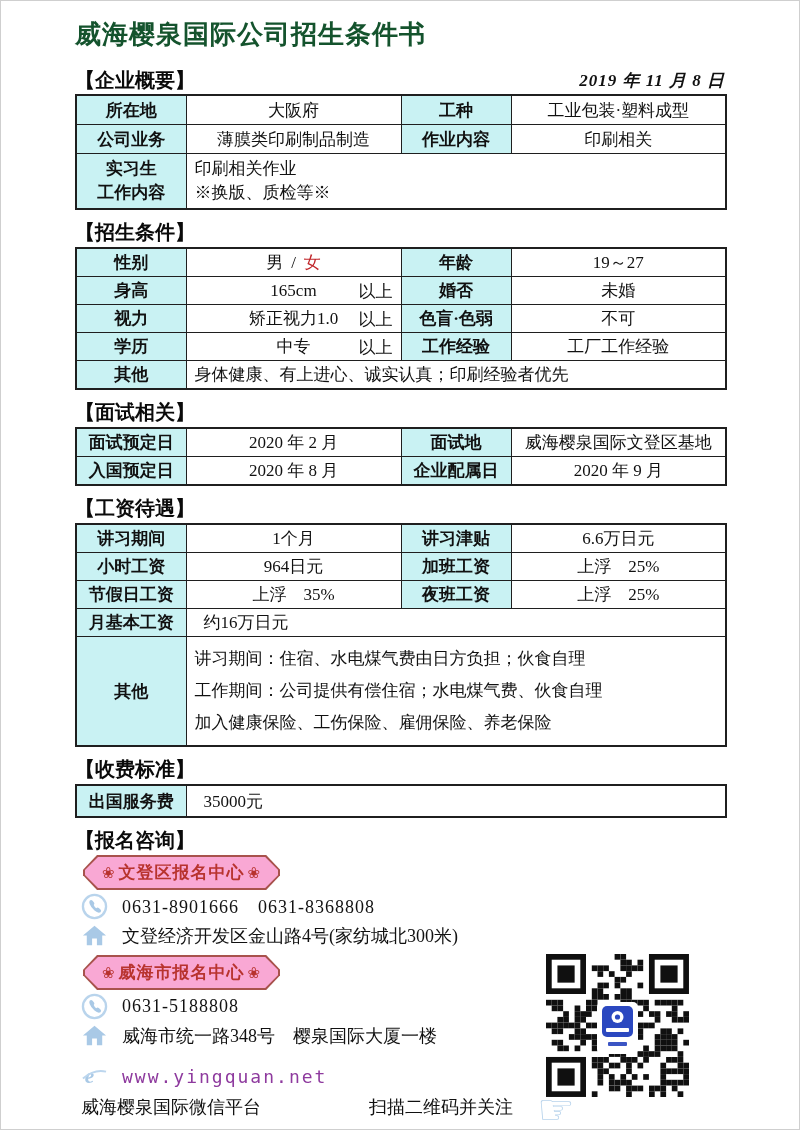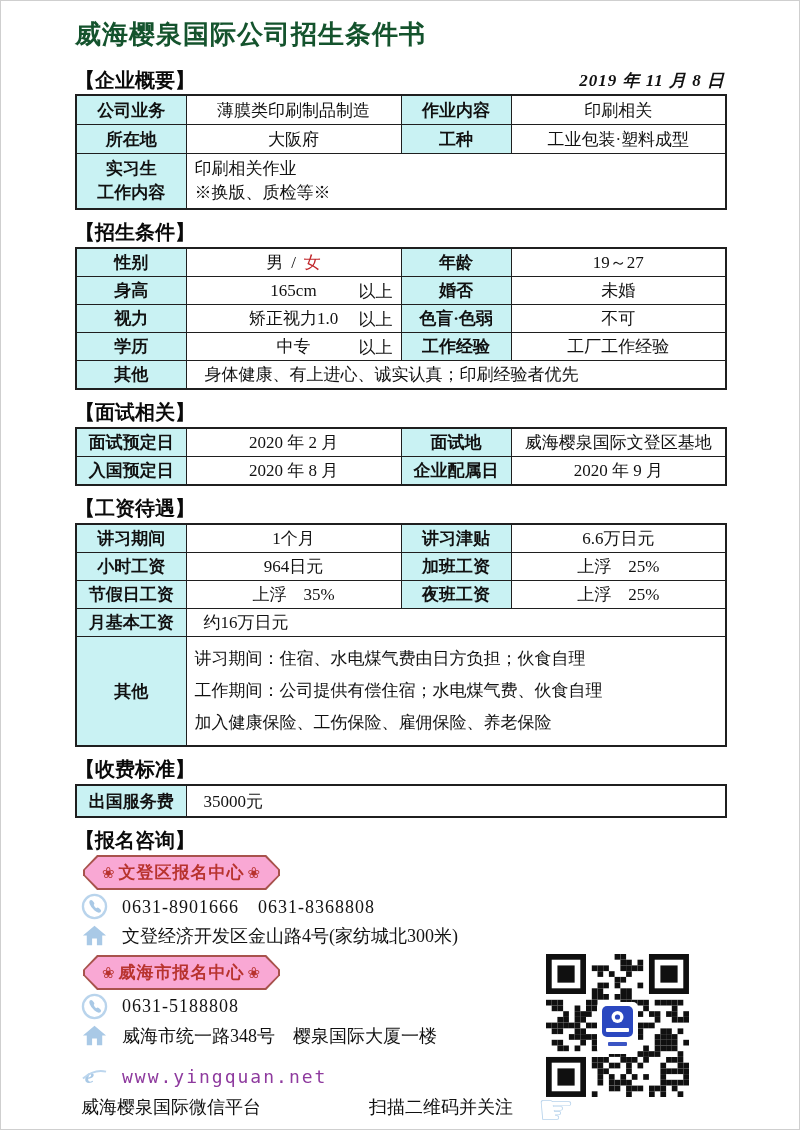--- a/index.html
+++ b/index.html
@@ -23,21 +23,21 @@
   td.l{background:#c9f2f3;font-weight:bold;}
   td.v{background:#fff;}
   .t-company td{height:26px;}
   .t-company tr.intern td{height:50px;}
   .t-cond td{height:25px;}
   .t-int td{height:25px;}
   .t-sal td{height:25px;}
   .t-sal tr.other td{height:104px;}
   .t-fees td{height:28px;}
 
-  td.v-left{text-align:left;padding-left:18px;}
+  td.v-left{text-align:left;padding-left:8px;}
   td.v-indent{text-align:left;padding-left:17px;}
   td.vs{position:relative;}
   td.vs .suffix{position:absolute;right:8px;top:50%;transform:translateY(-50%);}
   .red{color:#c0262a;}
   .slash{margin:0 8px;}
   .two-line div{line-height:24px;}
   .cell-lines{padding:2px 0 2px 8px;text-align:left;}
   .cell-lines div{line-height:24px;}
   .other-lines div{line-height:32px;}
 
@@ -76,30 +76,30 @@
   </div>
   <table class="t-company">
     <colgroup>
         <col style="width:110px">
         <col style="width:215px">
         <col style="width:110px">
         <col style="width:215px">
       </colgroup>
     <tbody>
         <tr>
+      <td class="l">所在地</td>
+      <td class="v">大阪府</td>
+      <td class="l">工种</td>
+      <td class="v">工业包装·塑料成型</td>
+    </tr>
+    <tr>
       <td class="l">公司业务</td>
       <td class="v">薄膜类印刷制品制造</td>
       <td class="l">作业内容</td>
       <td class="v">印刷相关</td>
-    </tr>
-    <tr>
-      <td class="l">所在地</td>
-      <td class="v">大阪府</td>
-      <td class="l">工种</td>
-      <td class="v">工业包装·塑料成型</td>
     </tr>
     <tr class="intern">
       <td class="l two-line">
         <div>实习生</div>
         <div>工作内容</div>
       </td>
       <td class="v cell-lines" colspan="3">
         <div>印刷相关作业</div>
         <div>※换版、质检等※</div>
       </td>

